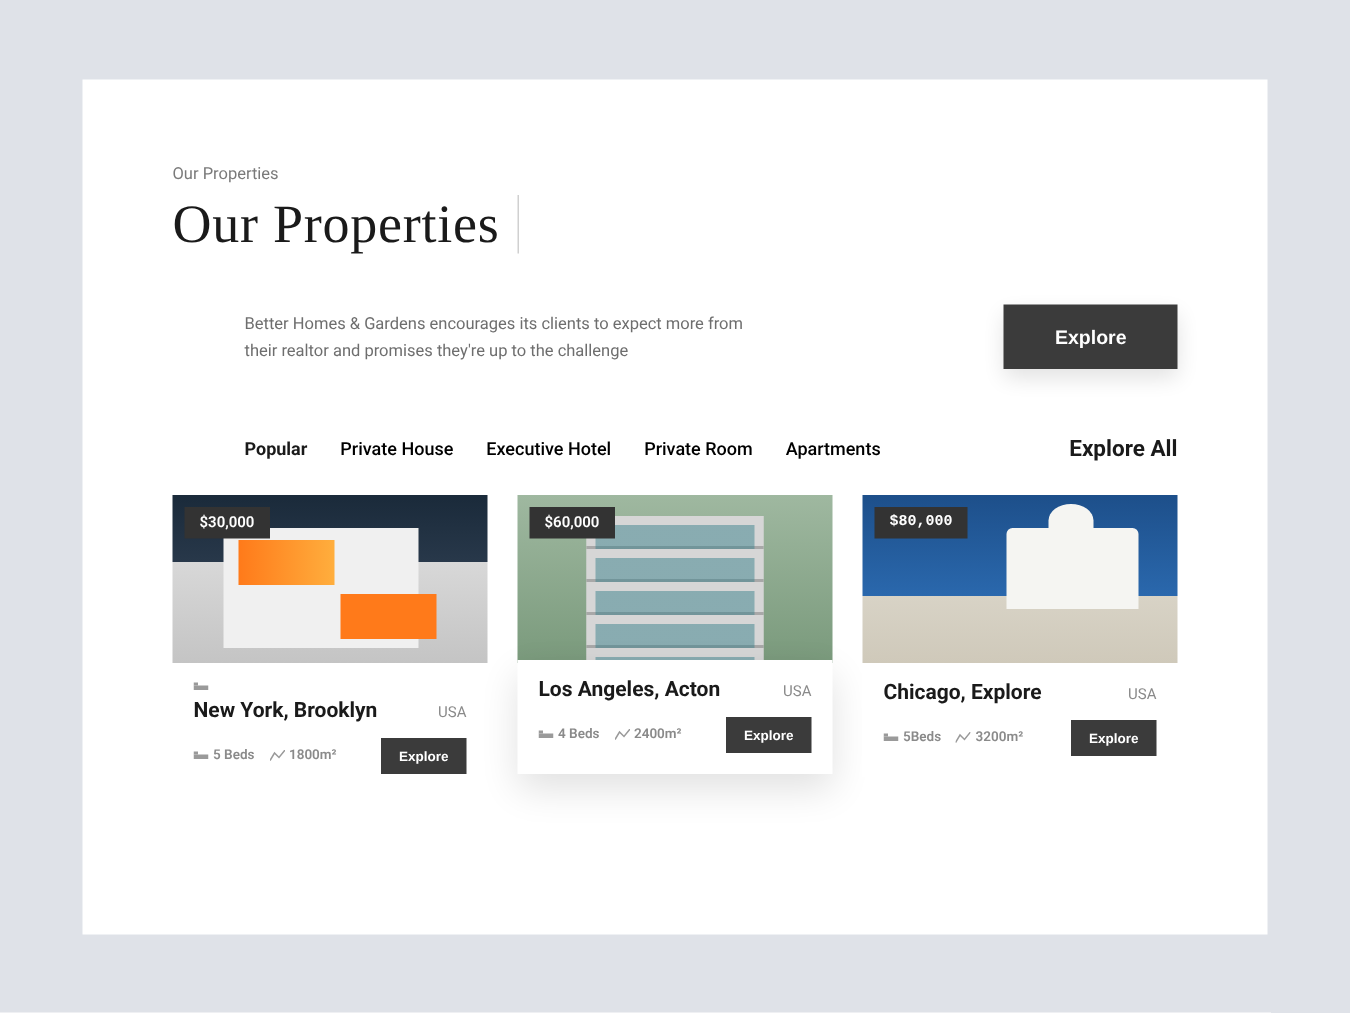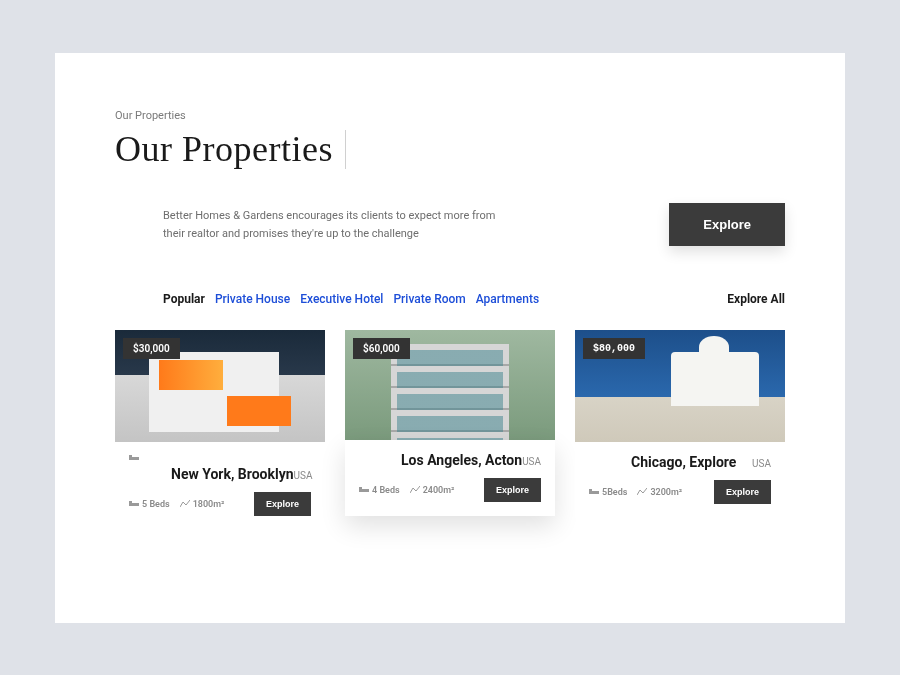--- a/index.html
+++ b/index.html
@@ -61,35 +61,35 @@
   }
   .tabs-row {
     display: flex;
     justify-content: space-between;
     align-items: center;
     margin-top: 46px;
     width: 640px;
   }
   .tabs {
     display: flex;
-    gap: 10px;
+    gap: 22px;
     padding-left: 48px;
   }
   .tab {
     font-size: 12px;
-    color: #1d4ed8;
+    color: #000000;
     cursor: pointer;
     font-weight: 500;
   }
   .tab.active {
     color: #1a1a1a;
     font-weight: 700;
   }
   .explore-all {
-    font-size: 12px;
+    font-size: 15px;
     font-weight: 700;
     color: #1a1a1a;
     cursor: pointer;
     position: absolute;
     right: 60px;
   }
   .cards {
     display: flex;
     gap: 20px;
     margin-top: 24px;
@@ -121,21 +121,20 @@
   }
   .card.featured .card-body {
     box-shadow: 0 10px 24px rgba(0,0,0,0.12);
     position: relative;
     margin-top: -2px;
   }
   .card-title-row {
     display: flex;
     justify-content: space-between;
     align-items: baseline;
-    margin-left: 42px;
   }
   .card-title {
     font-size: 14px;
     font-weight: 700;
     color: #1a1a1a;
     white-space: nowrap;
   }
   .card-country {
     font-size: 10px;
     color: #8a8a8a;

